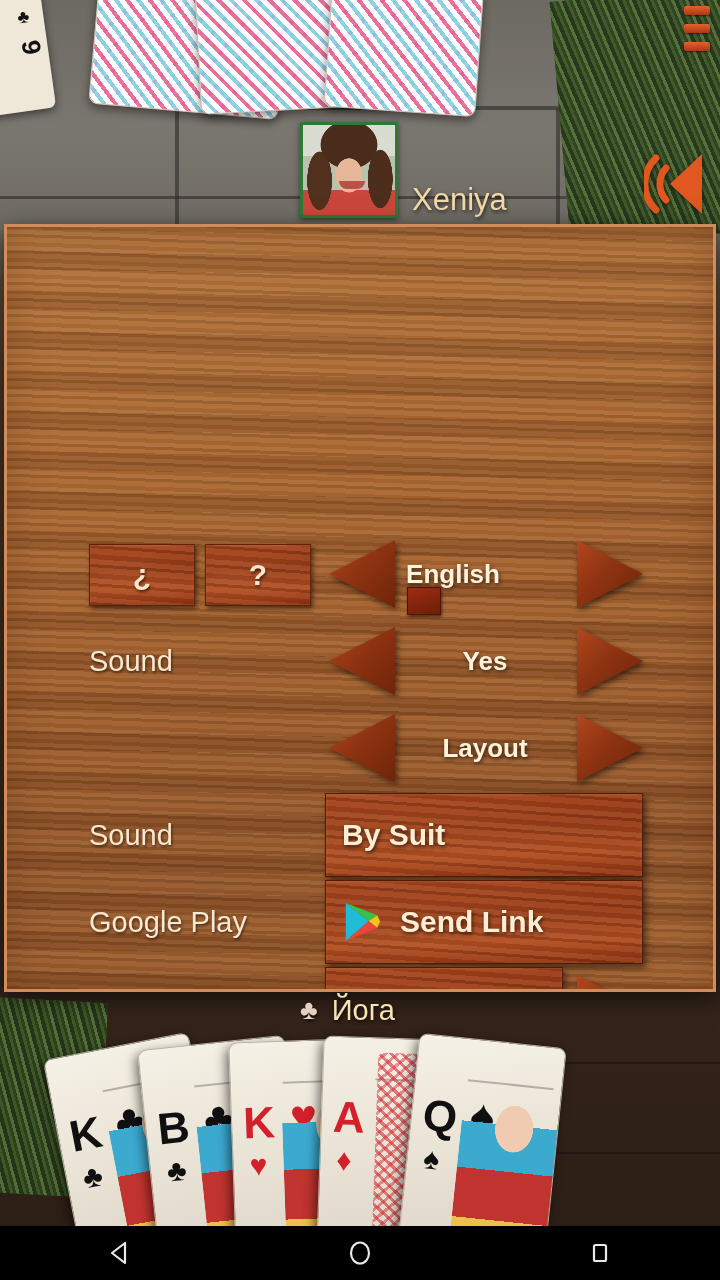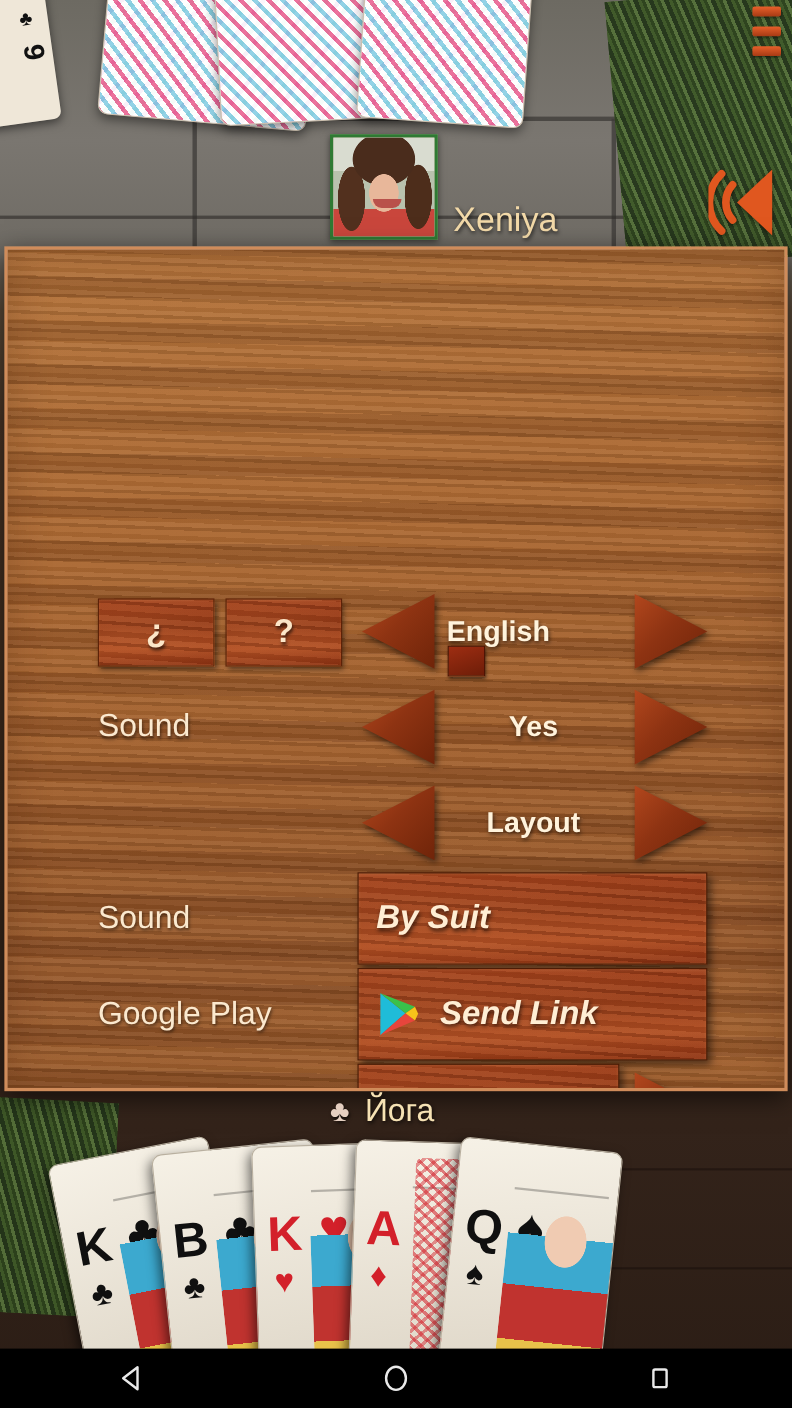--- a/index.html
+++ b/index.html
@@ -140,21 +140,20 @@
     color:#fce6c8; font-size:30px; font-weight:bold;
     text-shadow:1px 2px 3px rgba(0,0,0,.6);
     box-shadow:2px 3px 5px rgba(0,0,0,.5), inset 0 1px 2px rgba(255,180,120,.2);
   }
 
   .wide-btn{
     position:absolute; top:50%; transform:translateY(-50%);
     height:84px; border:1px solid #4d1c06;
     display:flex; align-items:center; gap:18px; padding-left:16px;
     box-shadow:3px 4px 7px rgba(0,0,0,.5), inset 0 1px 3px rgba(255,190,130,.18);
-    font-style:italic;
   }
   .wide-btn .btxt{
     color:#ffeed4; font-size:30px; font-weight:bold;
     text-shadow:1px 2px 4px rgba(0,0,0,.65);
   }
 
   
   #lang-flag{
     position:absolute; left:400px; top:360px; width:34px; height:28px;
     background:linear-gradient(160deg,#9e2d12,#6d1d08);

